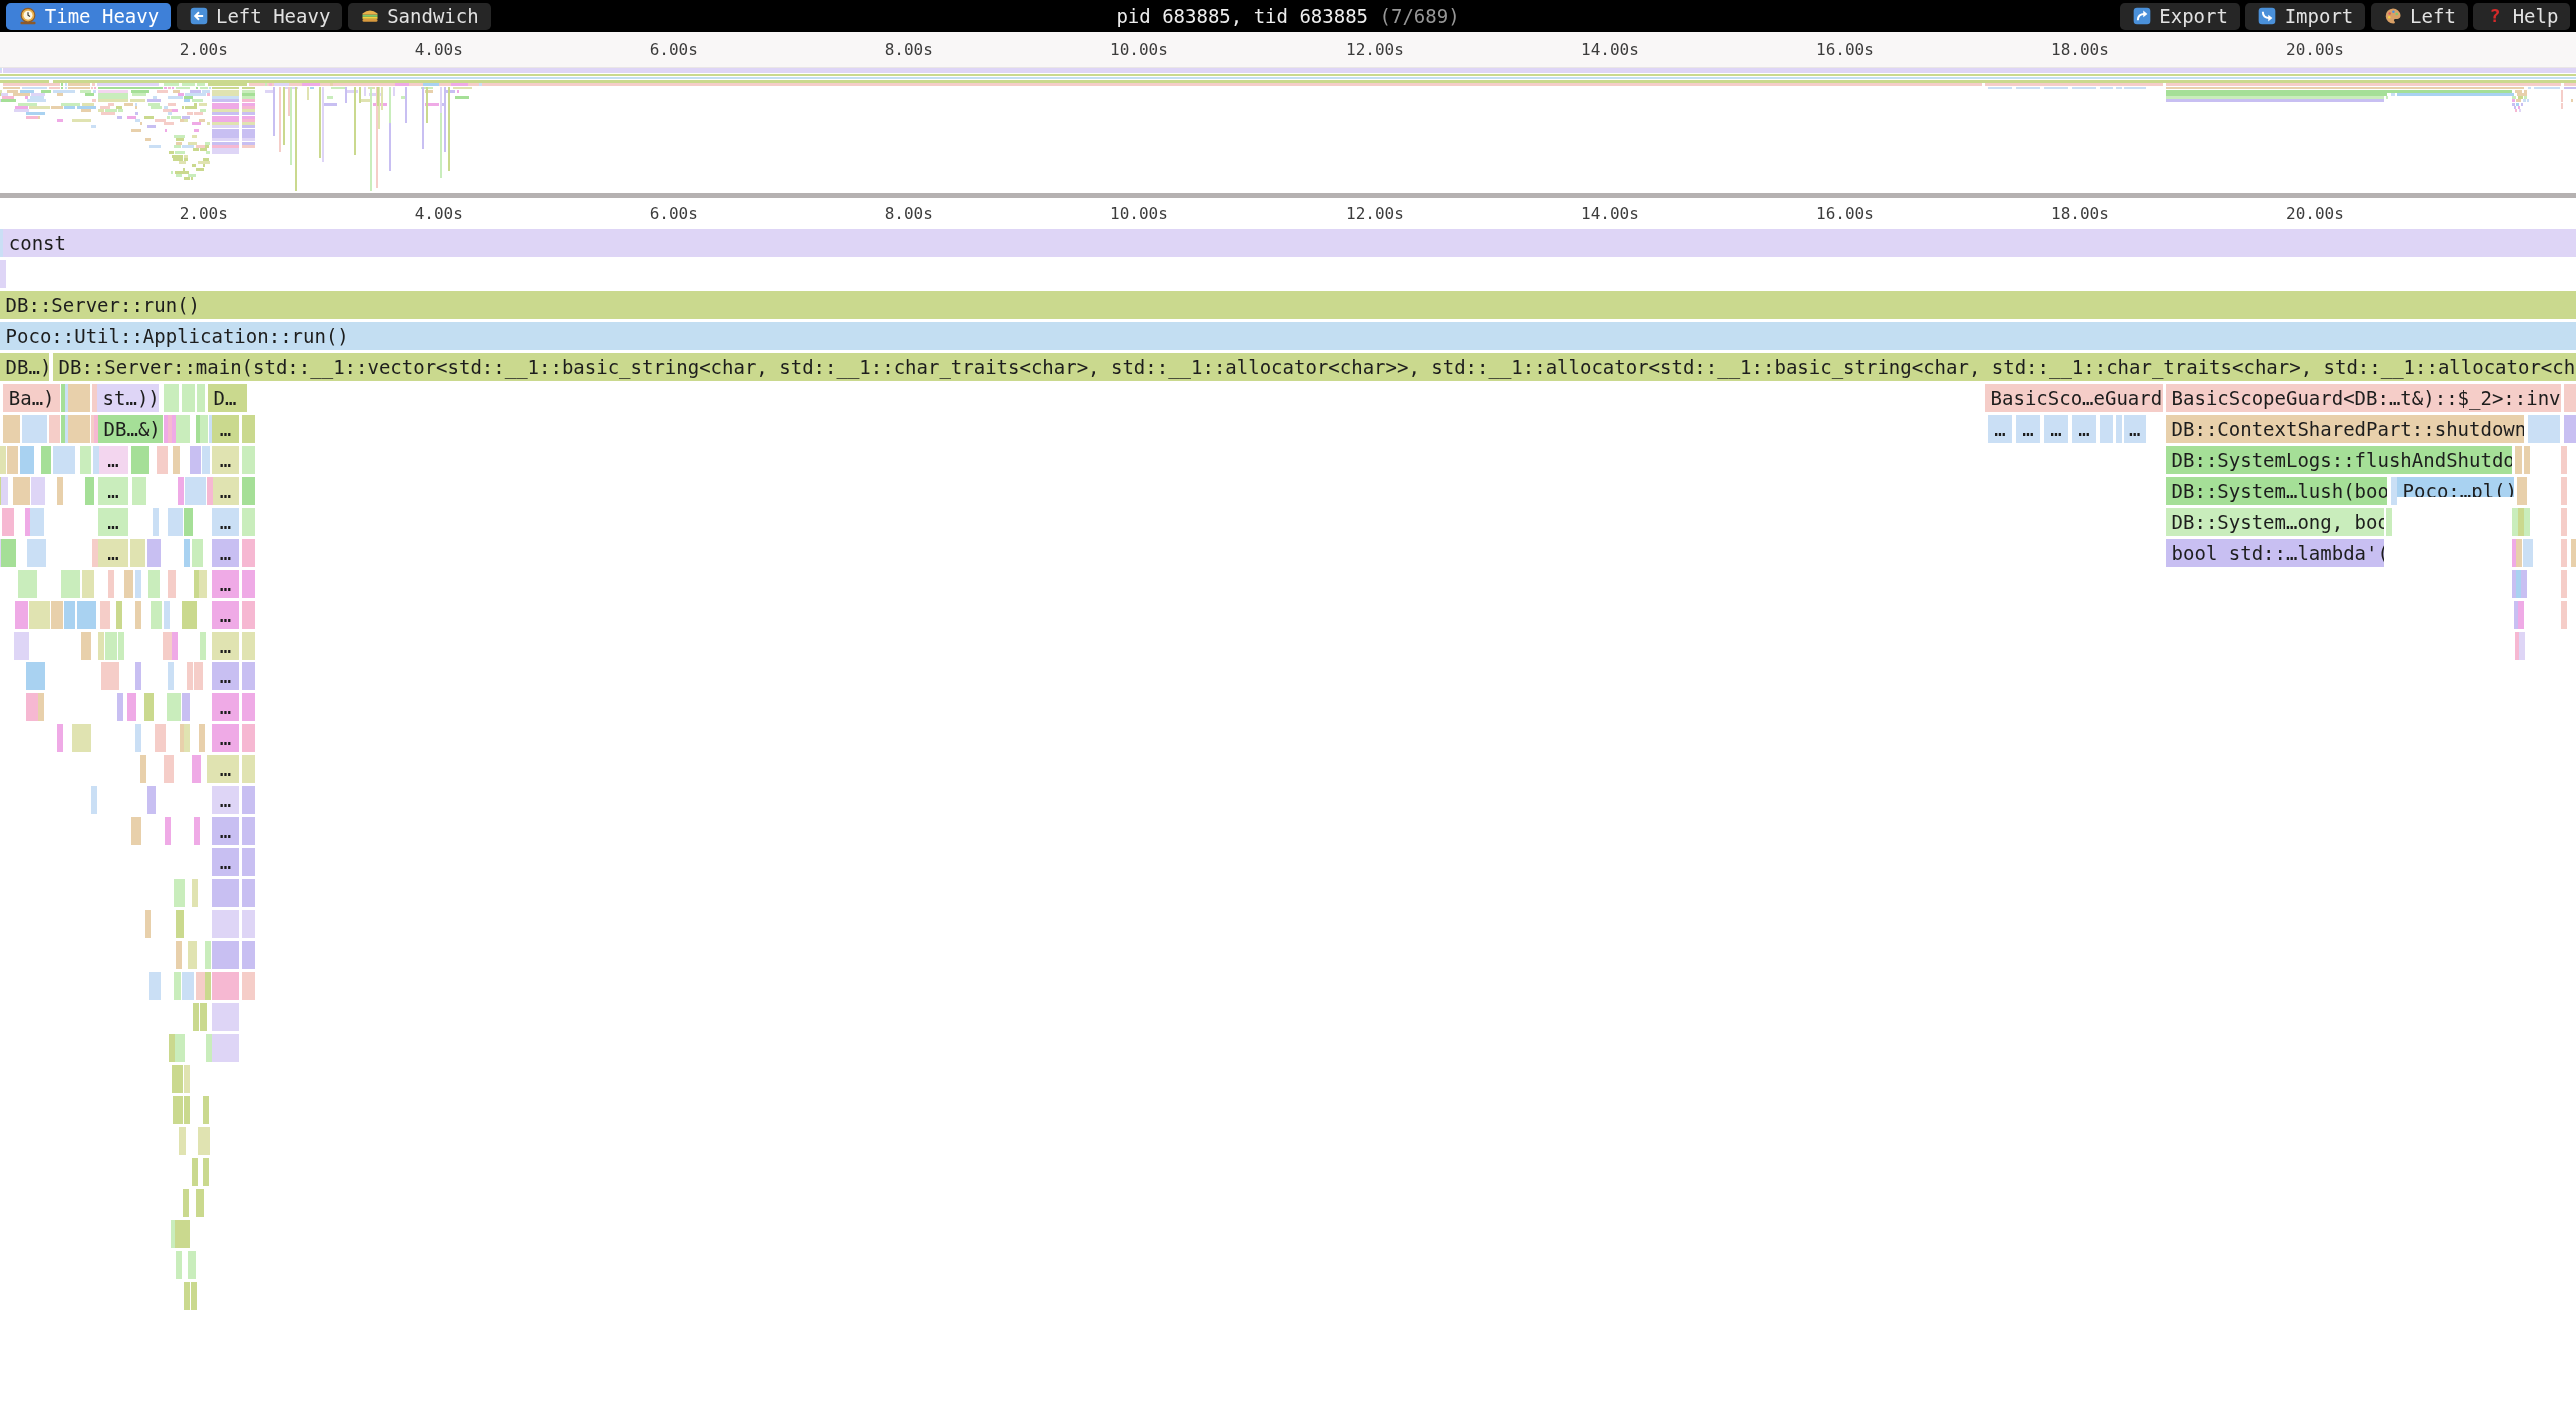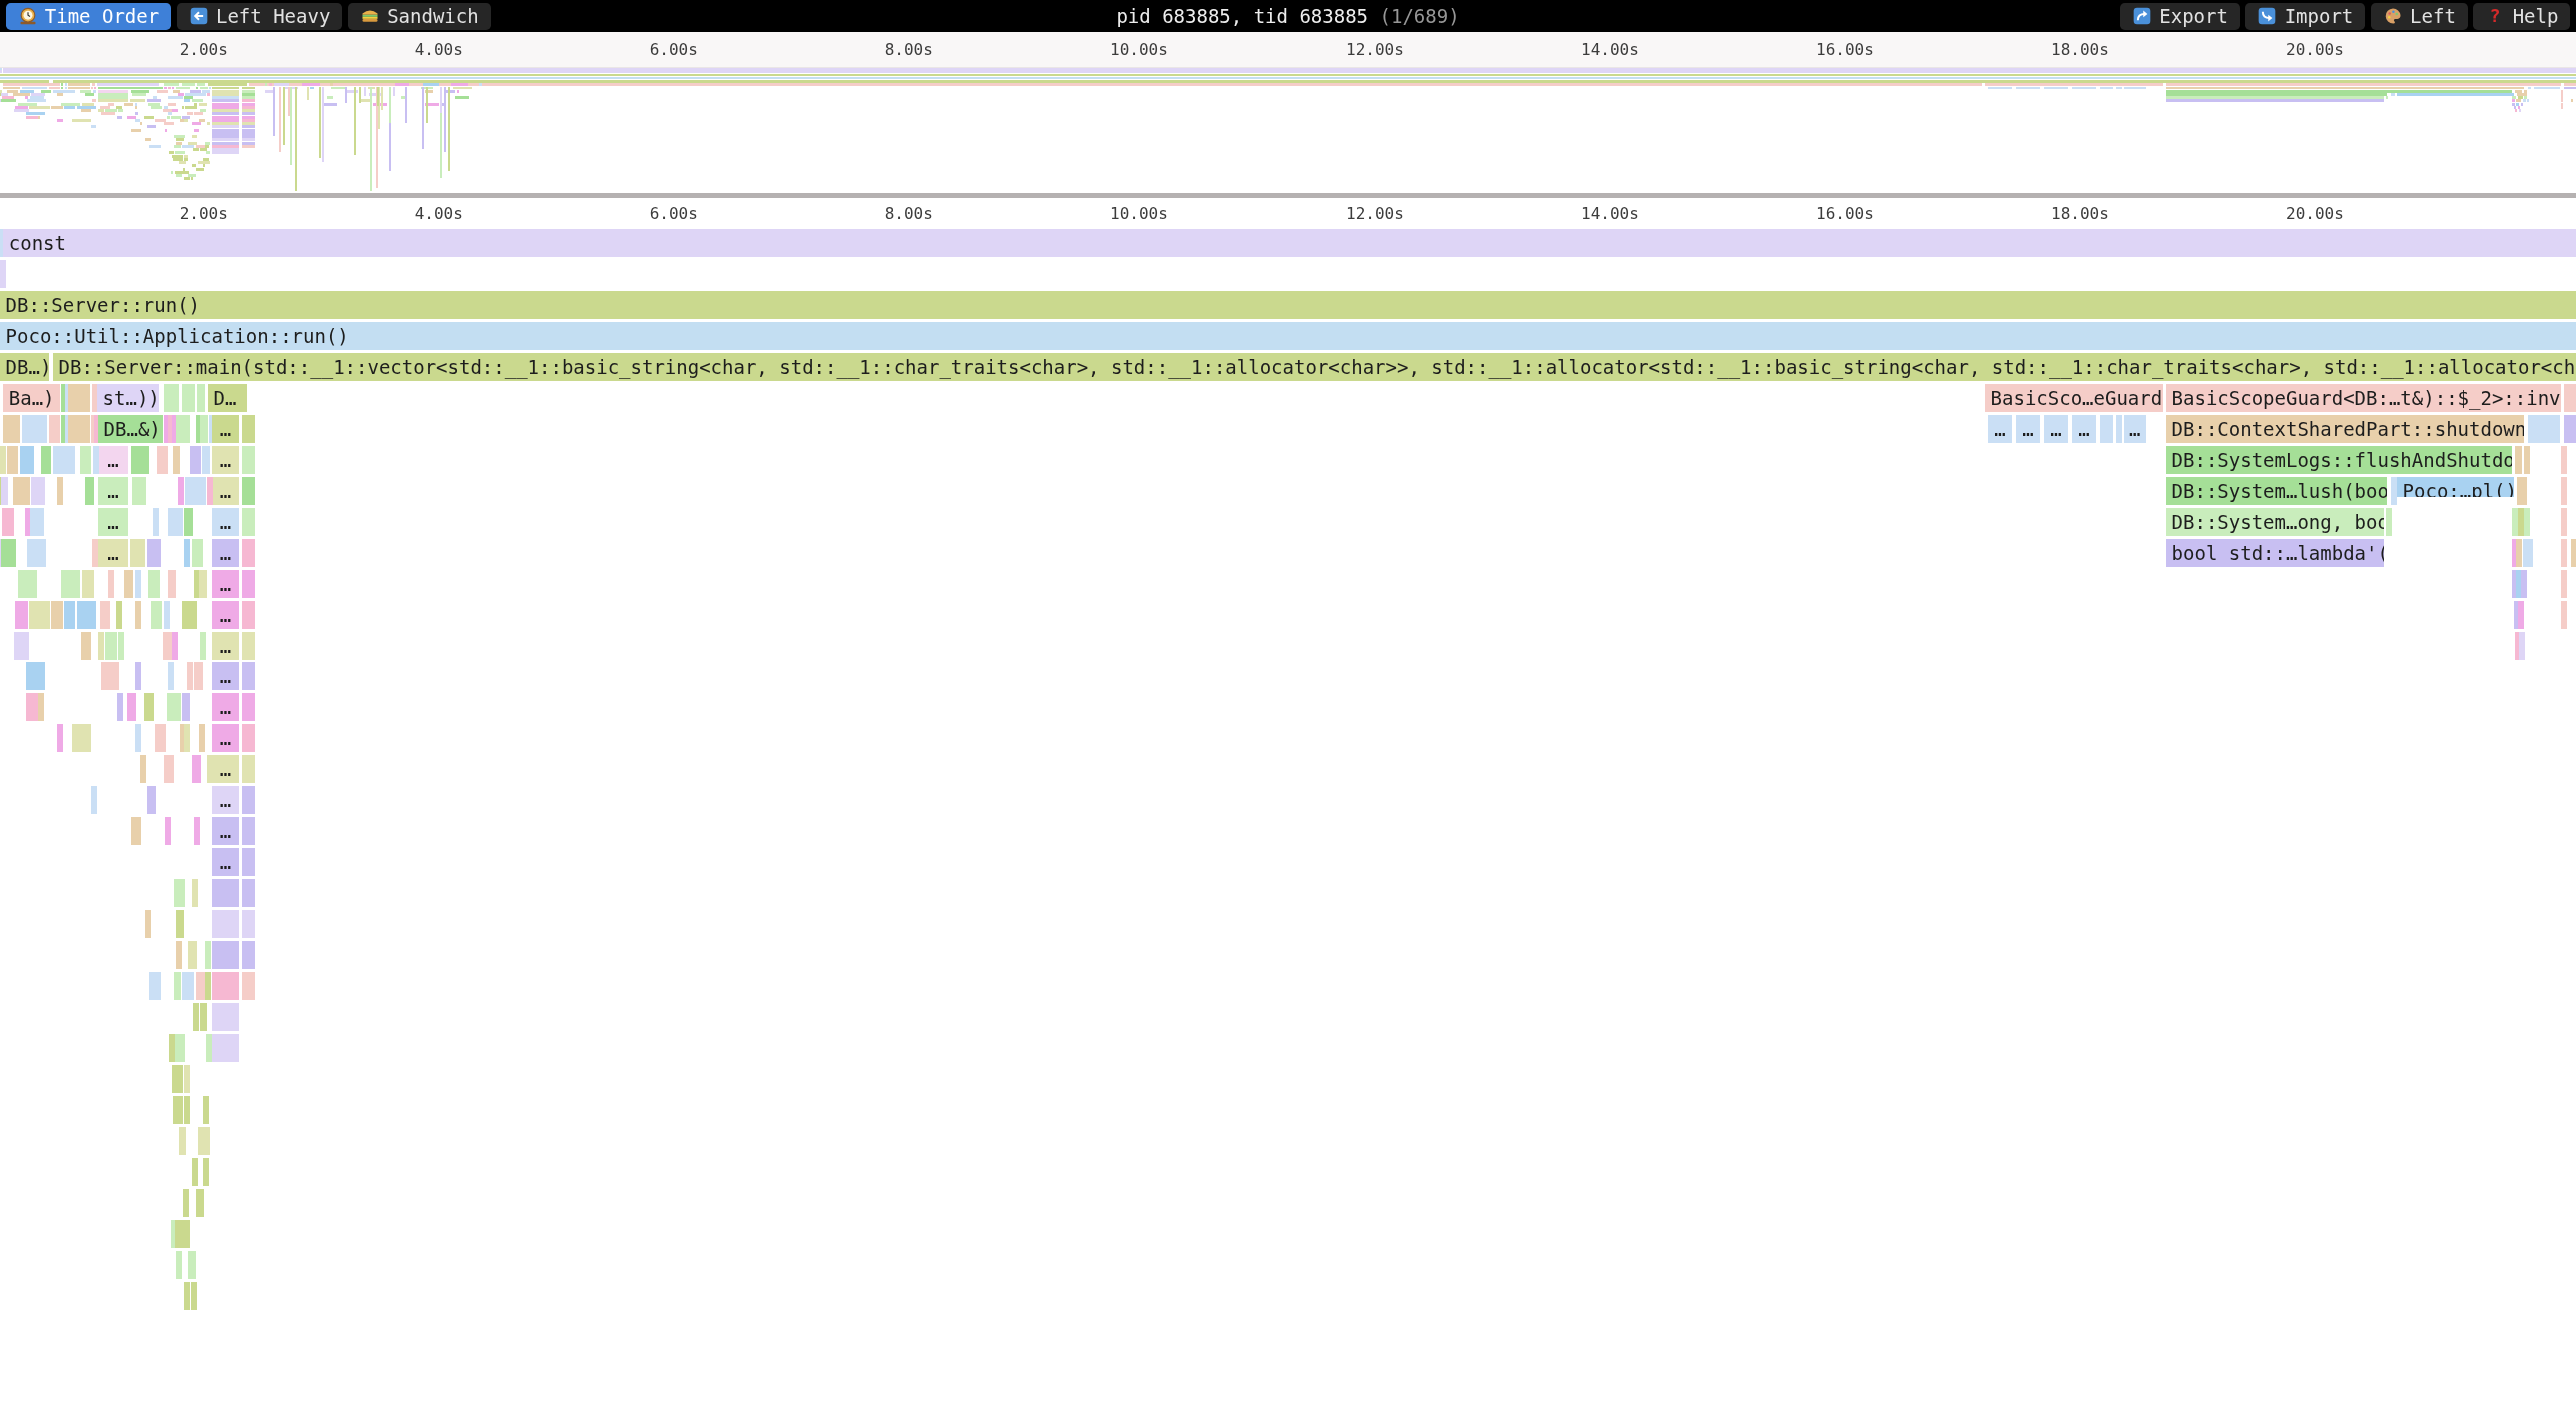--- a/index.html
+++ b/index.html
@@ -44,21 +44,21 @@
     <div class="tabs" id="tabs">
         <div class="chip active">
           <span class="icon">
             <svg viewBox="0 0 24 24">
               <rect x="3" y="19" width="18" height="3" rx="1" fill="#8d5a2b"></rect>
               <circle cx="12" cy="11" r="8.2" fill="#e8b04a" stroke="#8d5a2b" stroke-width="1.4"></circle>
               <circle cx="12" cy="11" r="5.4" fill="#fdf6e3"></circle>
               <path d="M12 7.6 V11 l2.4 1.6" stroke="#333" stroke-width="1.4" fill="none"></path>
             </svg>
           </span>
-          <span>Time Order</span>
+          <span>Time Heavy</span>
         </div>
         <div class="chip">
           <span class="icon">
             <svg viewBox="0 0 24 24">
               <rect x="2" y="2" width="20" height="20" rx="4" fill="#4a90d9"></rect>
               <path d="M17 12 H8.5 M12 7.5 L7.5 12 l4.5 4.5" stroke="#fff" stroke-width="2.4" fill="none"></path>
             </svg>
           </span>
           <span>Left Heavy</span>
         </div>
@@ -67,21 +67,21 @@
             <svg viewBox="0 0 24 24">
               <path d="M3 9 q9 -7.5 18 0 l0 1.5 H3 z" fill="#e8b04a"></path>
               <rect x="3" y="10.6" width="18" height="2.4" fill="#7bc96f"></rect>
               <rect x="3" y="13" width="18" height="2.4" fill="#f4d03f"></rect>
               <rect x="3" y="15.6" width="18" height="3.4" rx="1.6" fill="#d99a3e"></rect>
             </svg>
           </span>
           <span>Sandwich</span>
         </div>
       </div>
-    <div class="title"><span>pid 683885, tid 683885 </span><span class="dim">(1/689)</span></div>
+    <div class="title"><span>pid 683885, tid 683885 </span><span class="dim">(7/689)</span></div>
     <div class="actions" id="actions">
         <div class="chip">
           <span class="icon">
             <svg viewBox="0 0 24 24">
               <rect x="2" y="2" width="20" height="20" rx="4" fill="#4a90d9"></rect>
               <path d="M7 17 q0 -7.5 8 -7.5" stroke="#fff" stroke-width="2.4" fill="none"></path>
               <path d="M13.5 5.5 l5 4 -5 4 z" fill="#fff"></path>
             </svg>
           </span>
           <span>Export</span>

